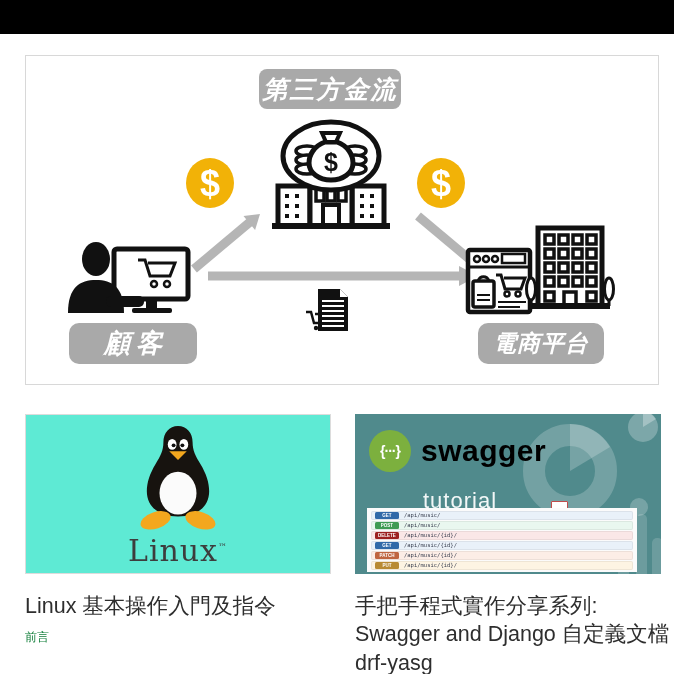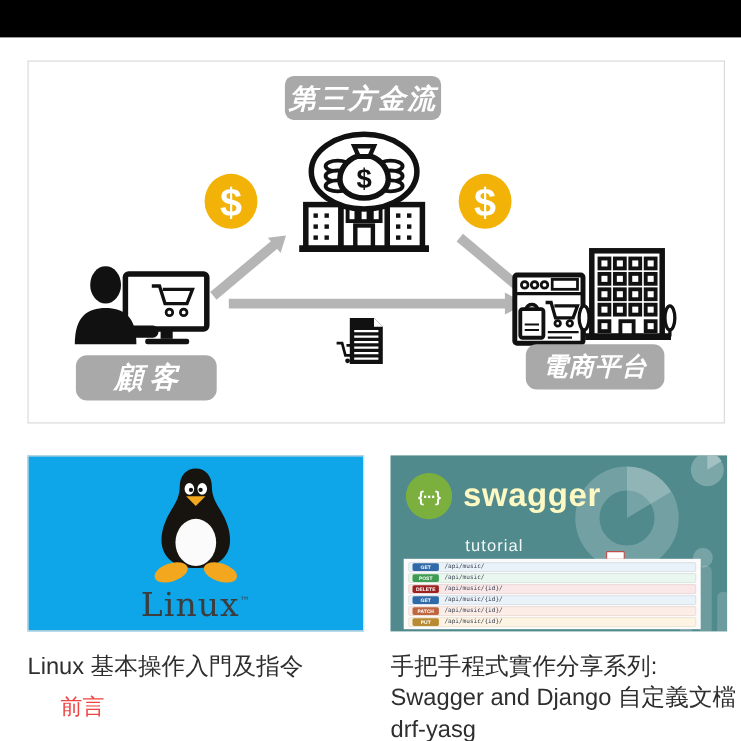--- a/index.html
+++ b/index.html
@@ -12,60 +12,60 @@
   
   .diagram-box { position: absolute; left: 25px; top: 55px; width: 634px; height: 330px;
                  background: #fff; border: 1px solid #d8d8d8; }
   .diagram-box svg { position: absolute; left: 0; top: 0; }
   .diag-label { position: absolute; background: #a9a9a9; color: #fff; font-weight: bold;
                 display: flex; align-items: center; justify-content: center; font-style: italic; }
   .diag-label.top { left: 233px; top: 13px; width: 142px; height: 40px; border-radius: 8px;
                     font-size: 25px; letter-spacing: 2px; }
   .diag-label.customer { left: 43px; top: 267px; width: 128px; height: 41px; border-radius: 10px;
                     font-size: 26px; letter-spacing: 6px; padding-left: 6px; text-align: center; }
-  .diag-label.platform { left: 452px; top: 257px; width: 126px; height: 41px; border-radius: 10px;
+  .diag-label.platform { left: 452px; top: 267px; width: 126px; height: 41px; border-radius: 10px;
                     font-size: 23px; letter-spacing: 1px; }
 
   
   .thumb { position: absolute; top: 414px; width: 306px; height: 160px; display: block; overflow: hidden; }
-  .thumb.linux { left: 25px; background: #0ea5e9; border: 1px solid #dcdcdc;
+  .thumb.linux { left: 25px; background: #5eead4; border: 1px solid #dcdcdc;
                  display: flex; flex-direction: column; align-items: center; justify-content: center; }
   .linux-word { font-family: "DejaVu Serif", serif; font-size: 30px; color: #3d3d3d; line-height: 1;
                 margin-top: 2px; letter-spacing: 1px; }
   .linux-word sup { font-size: 9px; color: #3d3d3d; }
 
   .thumb.swagger { left: 355px; background: #508a8c; }
   .sw-deco { position: absolute; left: 0; top: 0; }
   .sw-logo-row { position: absolute; left: 14px; top: 16px; display: flex; align-items: center; }
   .sw-logo-circle { width: 42px; height: 42px; border-radius: 50%; background: #7cb03e;
                     color: #fff; font-weight: bold; font-size: 14px; display: flex;
                     align-items: center; justify-content: center; letter-spacing: -1px; }
-  .sw-logo-text { color: #fef9c3; font-weight: bold; font-size: 30px; margin-left: 10px; letter-spacing: 0.5px; }
-  .sw-tagline { position: absolute; left: 68px; top: 74px; color: #f2f7f7; font-size: 15px; letter-spacing: 1px; }
+  .sw-logo-text { color: #000000; font-weight: bold; font-size: 30px; margin-left: 10px; letter-spacing: 0.5px; }
+  .sw-tagline { position: absolute; left: 68px; top: 74px; color: #f2f7f7; font-size: 22px; letter-spacing: 1px; }
   .sw-minibtn { position: absolute; left: 196px; top: 87px; width: 17px; height: 8px;
                 background: #fff; border: 1px solid #c04b4b; border-radius: 1px; }
   .api-panel { position: absolute; left: 12px; top: 94px; width: 270px; height: 64px;
                background: #fbfbfb; padding: 3px 4px 0 4px; overflow: hidden; }
   .api-row { display: flex; align-items: center; height: 8.5px; margin-bottom: 1.5px;
              border-radius: 2px; padding-left: 3px; border: 0.5px solid rgba(0,0,0,0.06); }
   .api-badge { min-width: 24px; height: 7px; border-radius: 1.5px; color: #fff; font-weight: bold;
                font-size: 4.5px; display: flex; align-items: center; justify-content: center; }
   .api-path { font-family: "DejaVu Sans Mono", monospace; font-size: 5.5px; color: #3b4151; margin-left: 5px; }
   .api-row.m-get    { background: #e9f1f9; } .api-row.m-get  .api-badge { background: #3069a8; }
   .api-row.m-post   { background: #e9f7ef; } .api-row.m-post .api-badge { background: #3f9b53; }
   .api-row.m-delete { background: #fae7e7; } .api-row.m-delete .api-badge { background: #9c2121; }
   .api-row.m-patch  { background: #fcede6; } .api-row.m-patch .api-badge { background: #bf6540; }
   .api-row.m-put    { background: #fdf4e3; } .api-row.m-put  .api-badge { background: #b88a33; }
 
   
   .post-title { position: absolute; top: 592px; font-size: 21.5px; font-weight: normal;
                 color: #2e2e2e; line-height: 1.32; cursor: pointer; }
   .post-title.left { left: 25px; width: 314px; }
   .post-title.right { left: 355px; width: 316px; }
-  .post-subtitle { position: absolute; left: 25px; top: 629px; font-size: 20px; color: #ef4444; margin-left: 30px; }
+  .post-subtitle { position: absolute; left: 25px; top: 629px; font-size: 12px; color: #15803d; }
 </style>
 </head>
 <body>
 
 <div class="page">
 
   <div class="topbar"></div>
 
   <div class="diagram-box">
     <svg width="634" height="330" viewBox="0 0 634 330">

